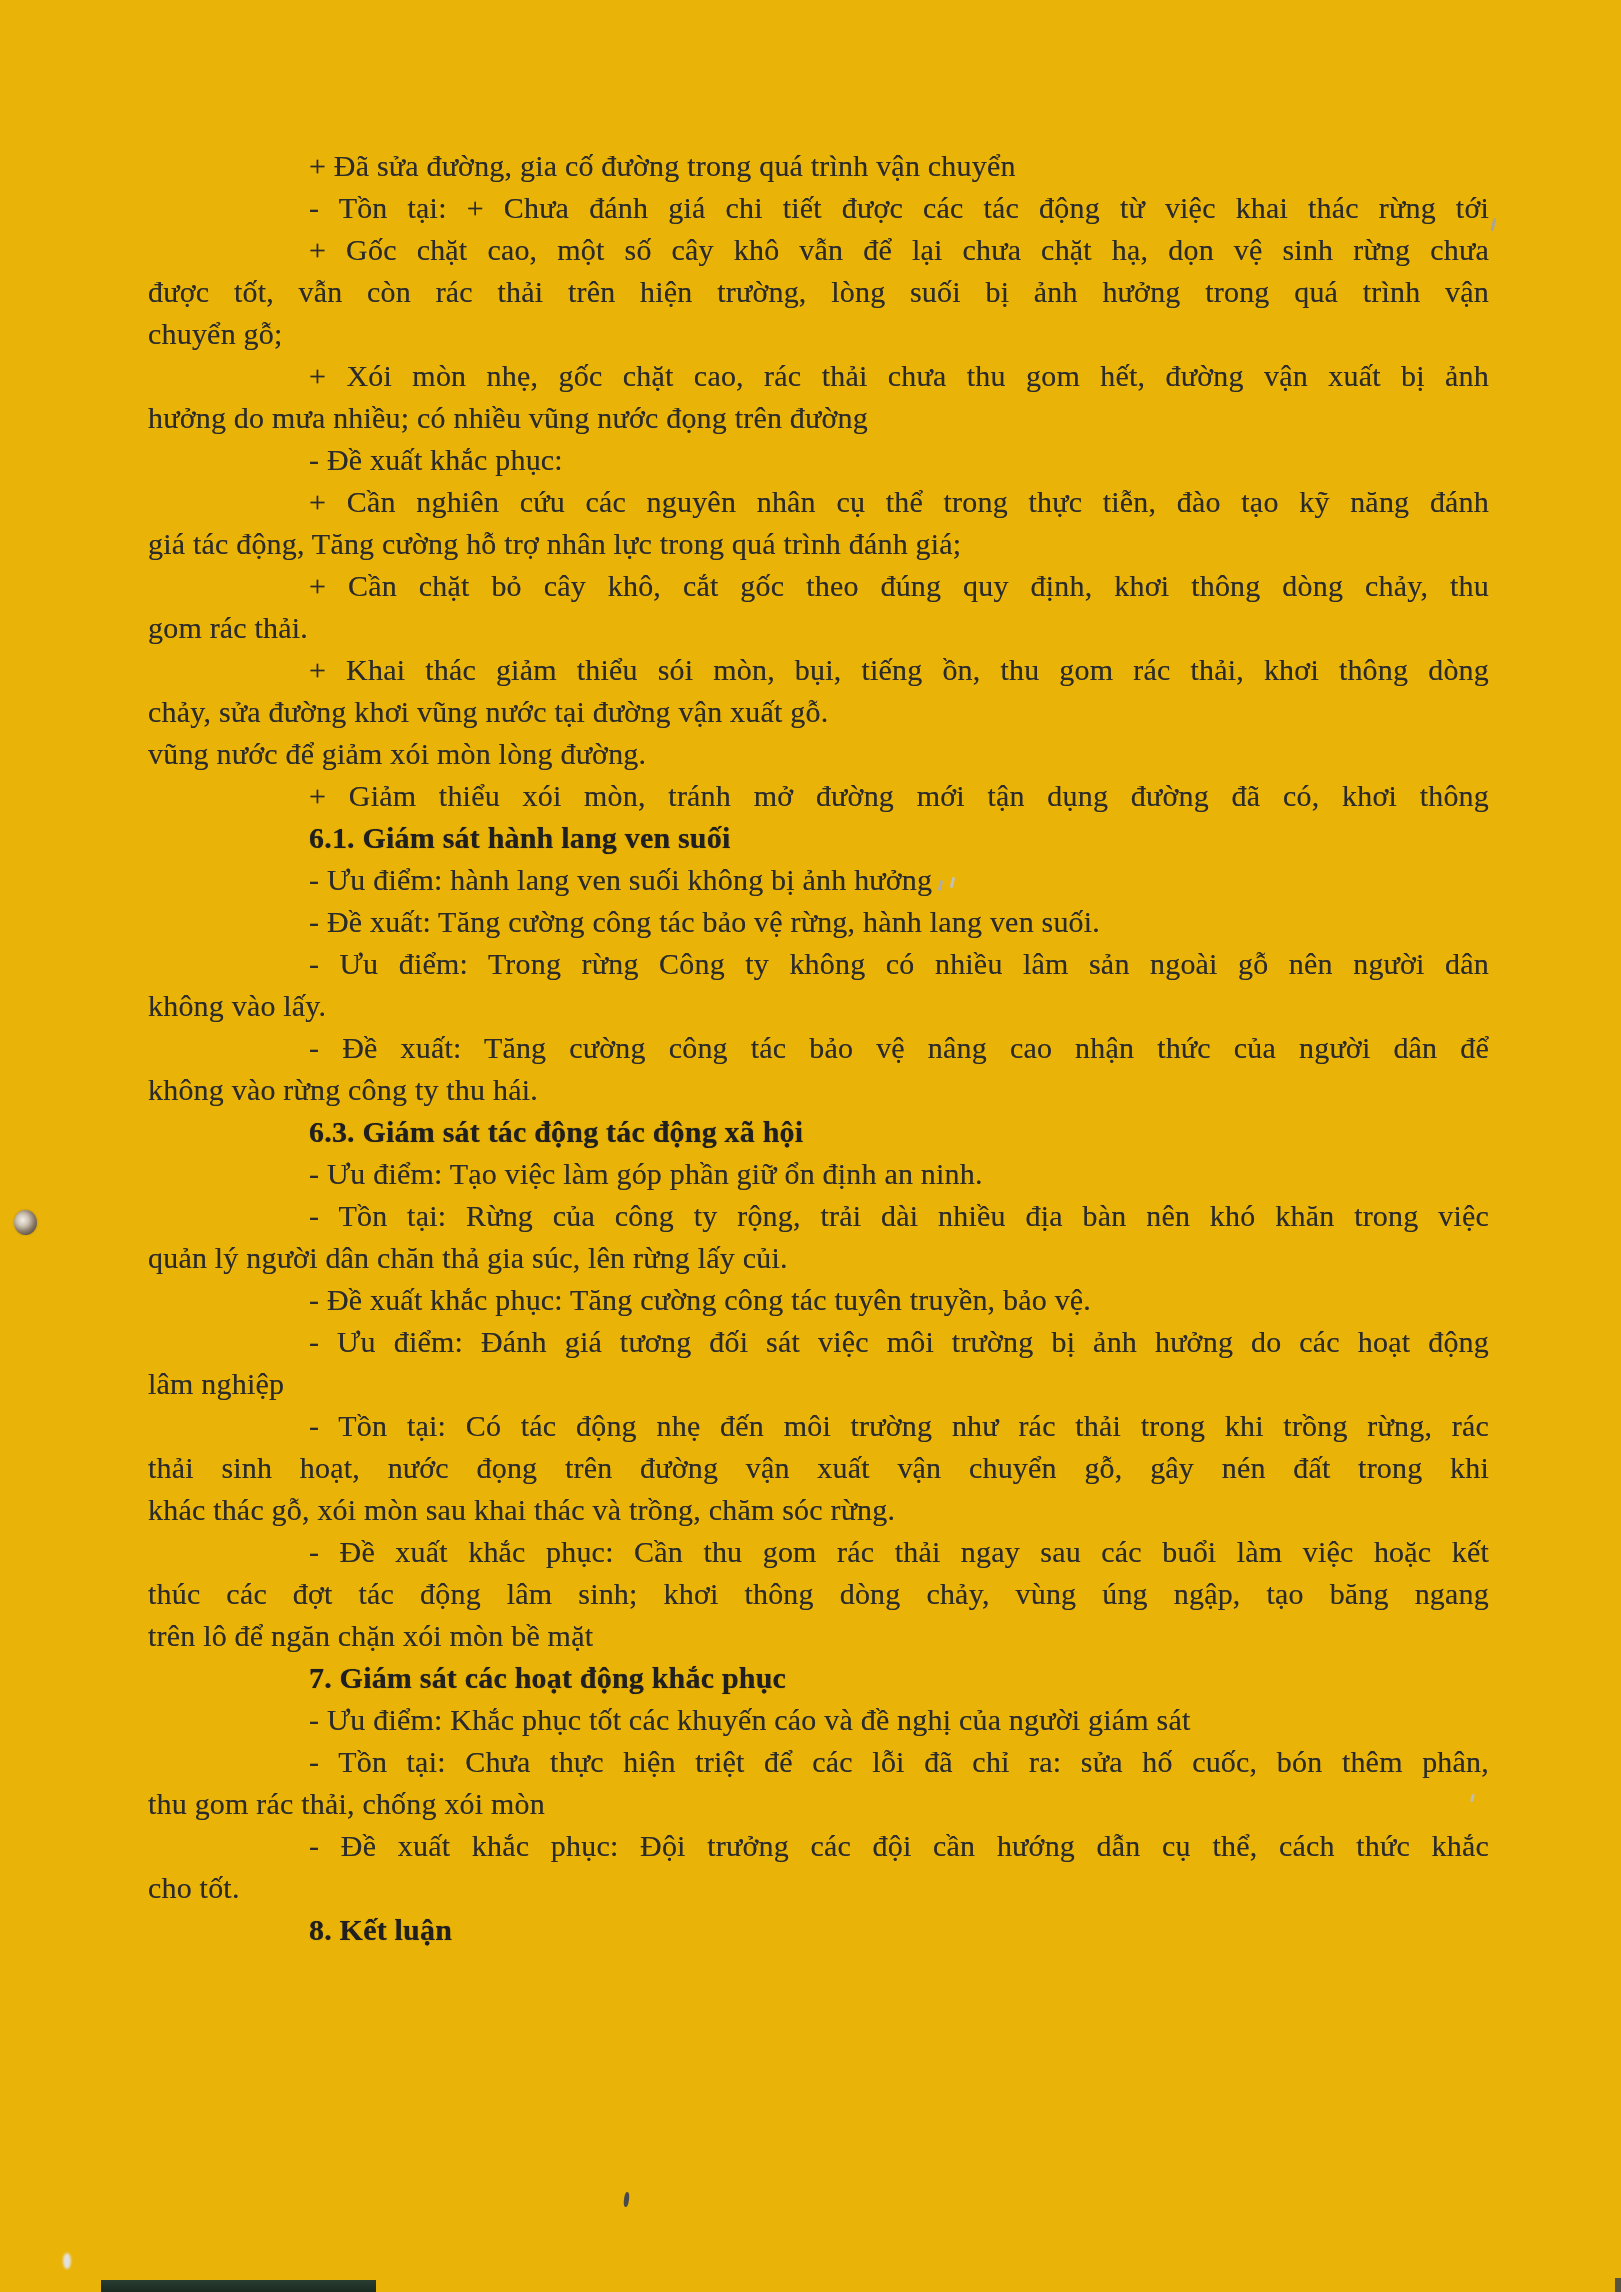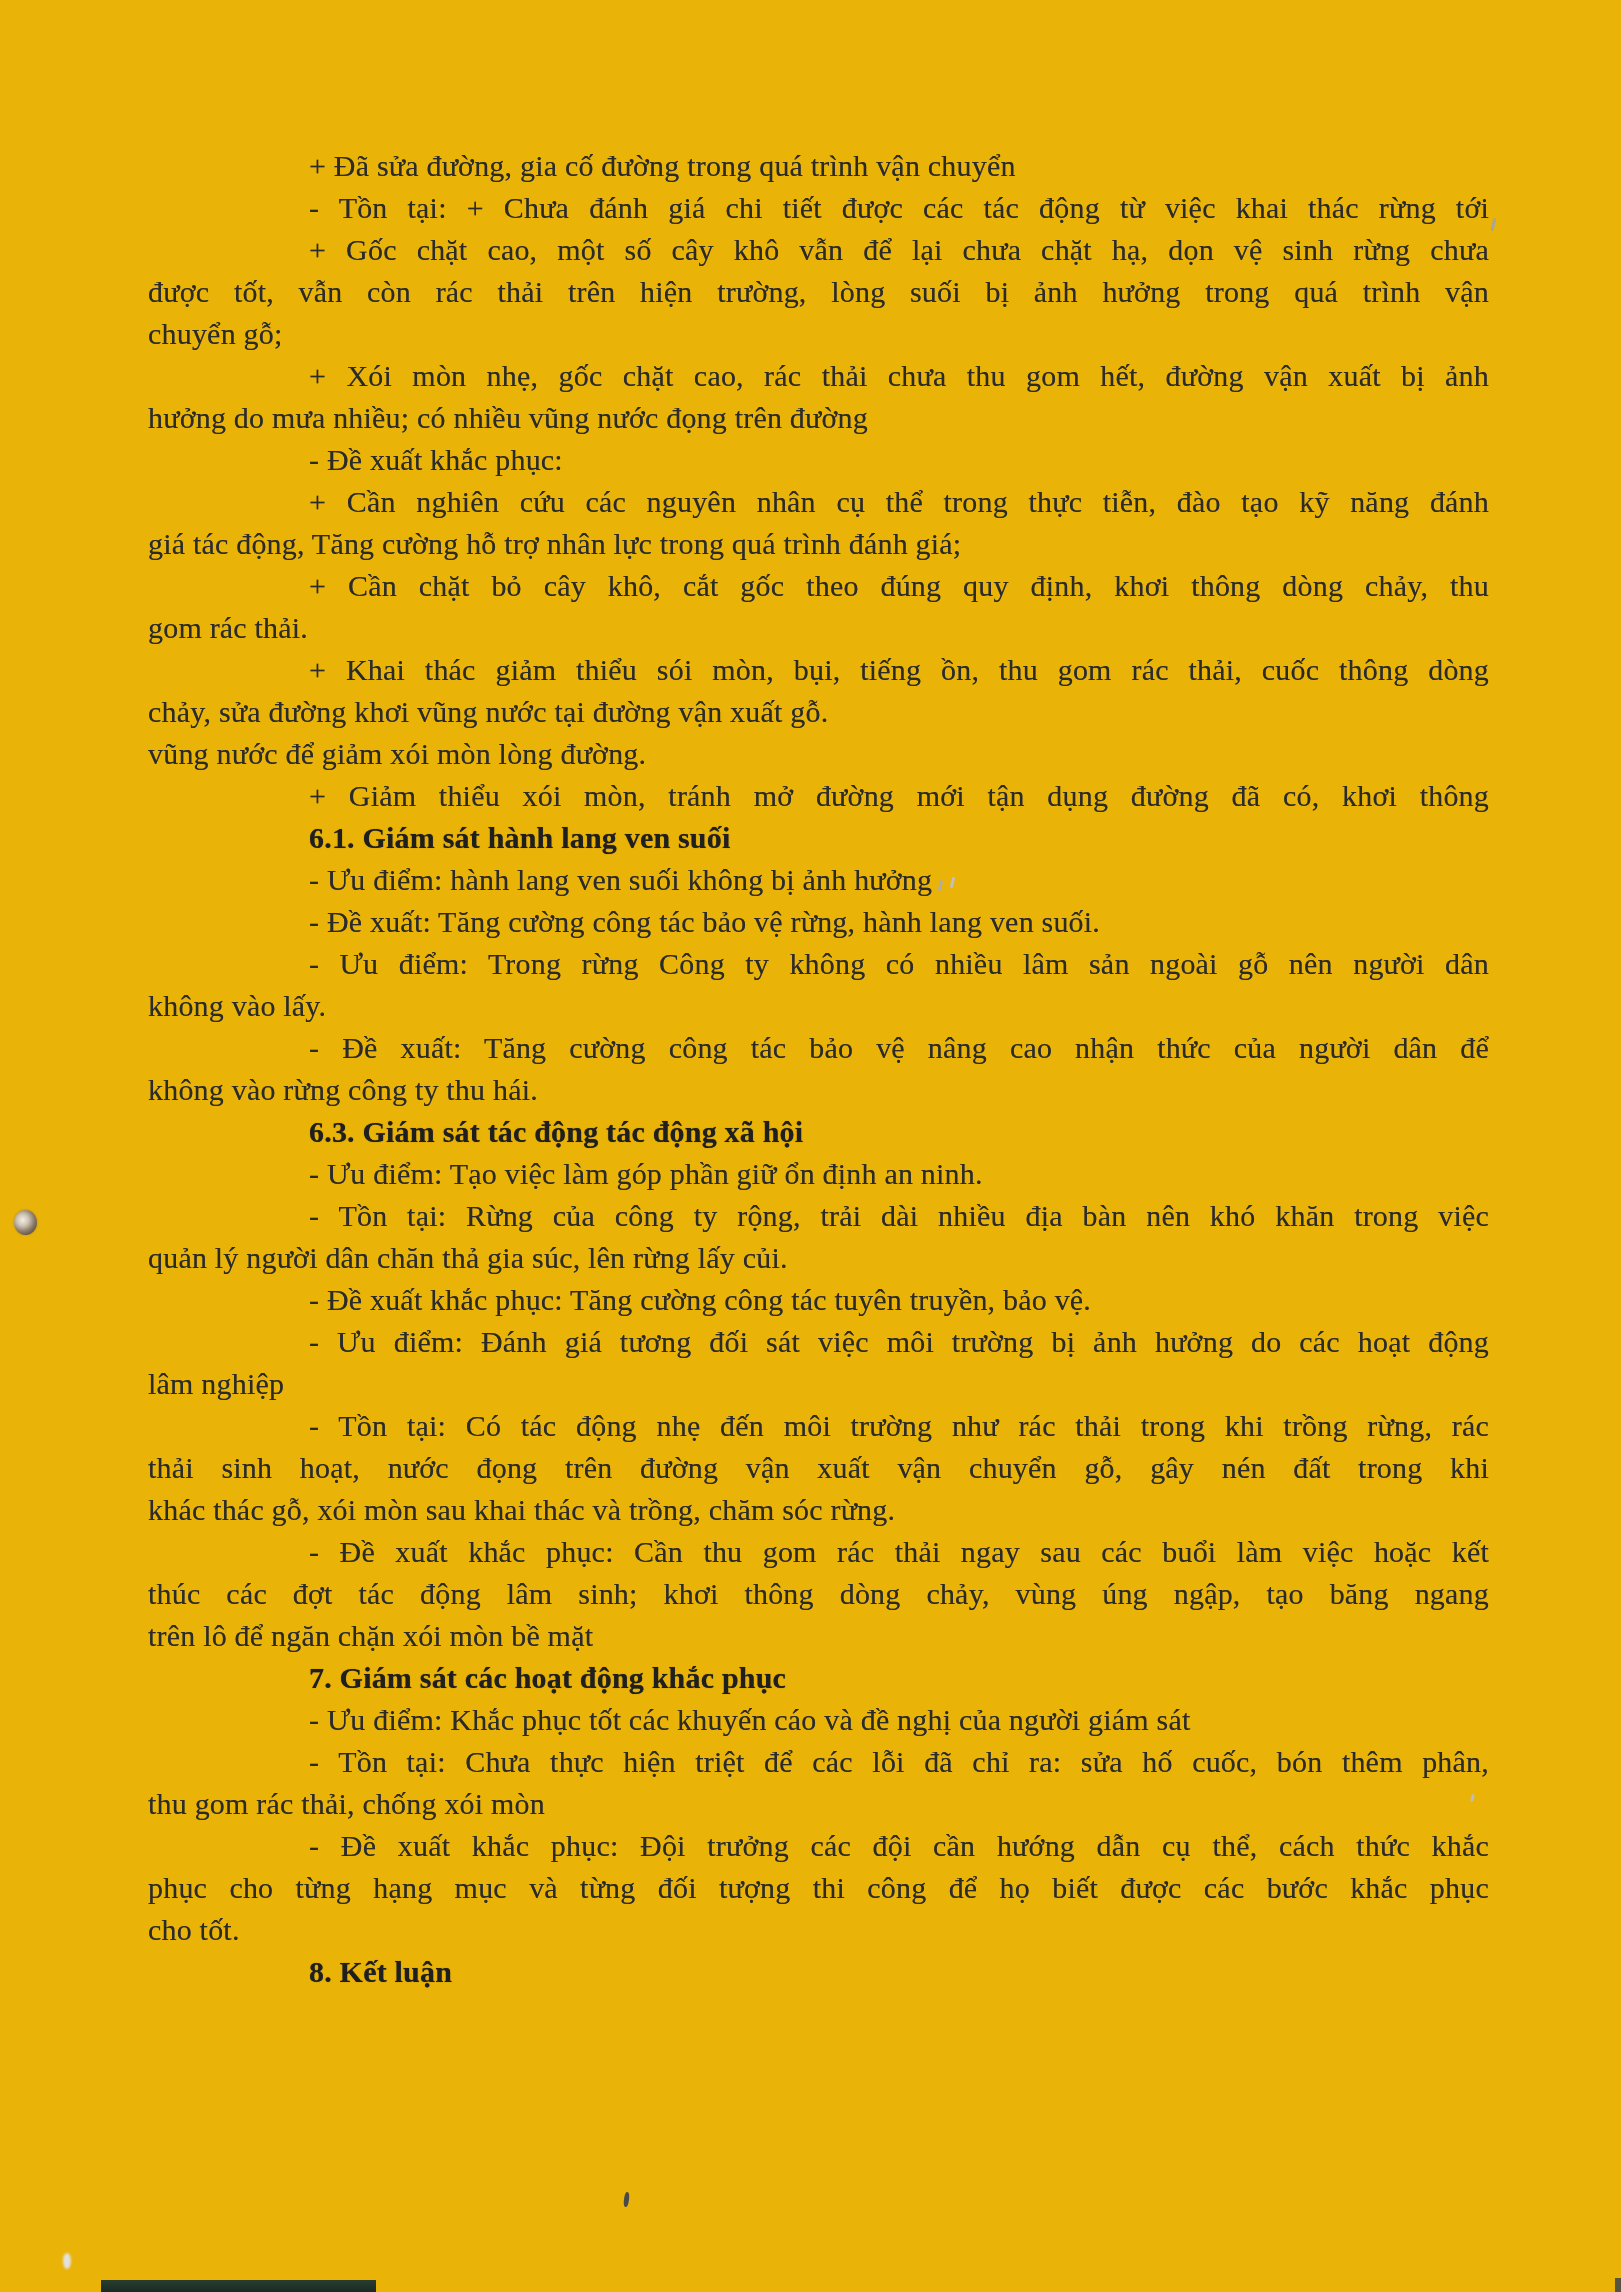--- a/index.html
+++ b/index.html
@@ -67,21 +67,21 @@
       <div class="line indent justify">+ Gốc chặt cao, một số cây khô vẫn để lại chưa chặt hạ, dọn vệ sinh rừng chưa</div>
       <div class="line justify">được tốt, vẫn còn rác thải trên hiện trường, lòng suối bị ảnh hưởng trong quá trình vận</div>
       <div class="line">chuyển gỗ;</div>
       <div class="line indent justify">+ Xói mòn nhẹ, gốc chặt cao, rác thải chưa thu gom hết, đường vận xuất bị ảnh</div>
       <div class="line">hưởng do mưa nhiều; có nhiều vũng nước đọng trên đường</div>
       <div class="line indent">- Đề xuất khắc phục:</div>
       <div class="line indent justify">+ Cần nghiên cứu các nguyên nhân cụ thể trong thực tiễn, đào tạo kỹ năng đánh</div>
       <div class="line">giá tác động, Tăng cường hỗ trợ nhân lực trong quá trình đánh giá;</div>
       <div class="line indent justify">+ Cần chặt bỏ cây khô, cắt gốc theo đúng quy định, khơi thông dòng chảy, thu</div>
       <div class="line">gom rác thải.</div>
-      <div class="line indent justify">+ Khai thác giảm thiểu sói mòn, bụi, tiếng ồn, thu gom rác thải, cuốc thông dòng</div>
+      <div class="line indent justify">+ Khai thác giảm thiểu sói mòn, bụi, tiếng ồn, thu gom rác thải, khơi thông dòng</div>
       <div class="line">chảy, sửa đường khơi vũng nước tại đường vận xuất gỗ.</div>
       <div class="line">vũng nước để giảm xói mòn lòng đường.</div>
       <div class="line indent justify">+ Giảm thiểu xói mòn, tránh mở đường mới tận dụng đường đã có, khơi thông</div>
       <div class="line indent bold">6.1. Giám sát hành lang ven suối</div>
       <div class="line indent">- Ưu điểm: hành lang ven suối không bị ảnh hưởng</div>
       <div class="line indent">- Đề xuất: Tăng cường công tác bảo vệ rừng, hành lang ven suối.</div>
       <div class="line indent justify">- Ưu điểm: Trong rừng Công ty không có nhiều lâm sản ngoài gỗ nên người dân</div>
       <div class="line">không vào lấy.</div>
       <div class="line indent justify">- Đề xuất: Tăng cường công tác bảo vệ nâng cao nhận thức của người dân để</div>
       <div class="line">không vào rừng công ty thu hái.</div>
@@ -96,21 +96,20 @@
       <div class="line justify">thải sinh hoạt, nước đọng trên đường vận xuất vận chuyển gỗ, gây nén đất trong khi</div>
       <div class="line">khác thác gỗ, xói mòn sau khai thác và trồng, chăm sóc rừng.</div>
       <div class="line indent justify">- Đề xuất khắc phục: Cần thu gom rác thải ngay sau các buổi làm việc hoặc kết</div>
       <div class="line justify">thúc các đợt tác động lâm sinh; khơi thông dòng chảy, vùng úng ngập, tạo băng ngang</div>
       <div class="line">trên lô để ngăn chặn xói mòn bề mặt</div>
       <div class="line indent bold">7. Giám sát các hoạt động khắc phục</div>
       <div class="line indent">- Ưu điểm: Khắc phục tốt các khuyến cáo và đề nghị của người giám sát</div>
       <div class="line indent justify">- Tồn tại: Chưa thực hiện triệt để các lỗi đã chỉ ra: sửa hố cuốc, bón thêm phân,</div>
       <div class="line">thu gom rác thải, chống xói mòn</div>
       <div class="line indent justify">- Đề xuất khắc phục: Đội trưởng các đội cần hướng dẫn cụ thể, cách thức khắc</div>
-      <div class="line justify">phục cho từng hạng mục và từng đối tượng thi công để họ biết được các bước khắc phục</div>
       <div class="line">cho tốt.</div>
       <div class="line indent bold">8. Kết luận</div>
     </div>
 
   <div class="artifact" id="punch-spot"></div>
   <div class="artifact tick" id="tick-a"></div>
   <div class="artifact tick" id="tick-b"></div>
   <div class="artifact tick" id="tick-c"></div>
   <div class="artifact tick" id="tick-d"></div>
   <div class="artifact" id="apostrophe-mark"></div>

